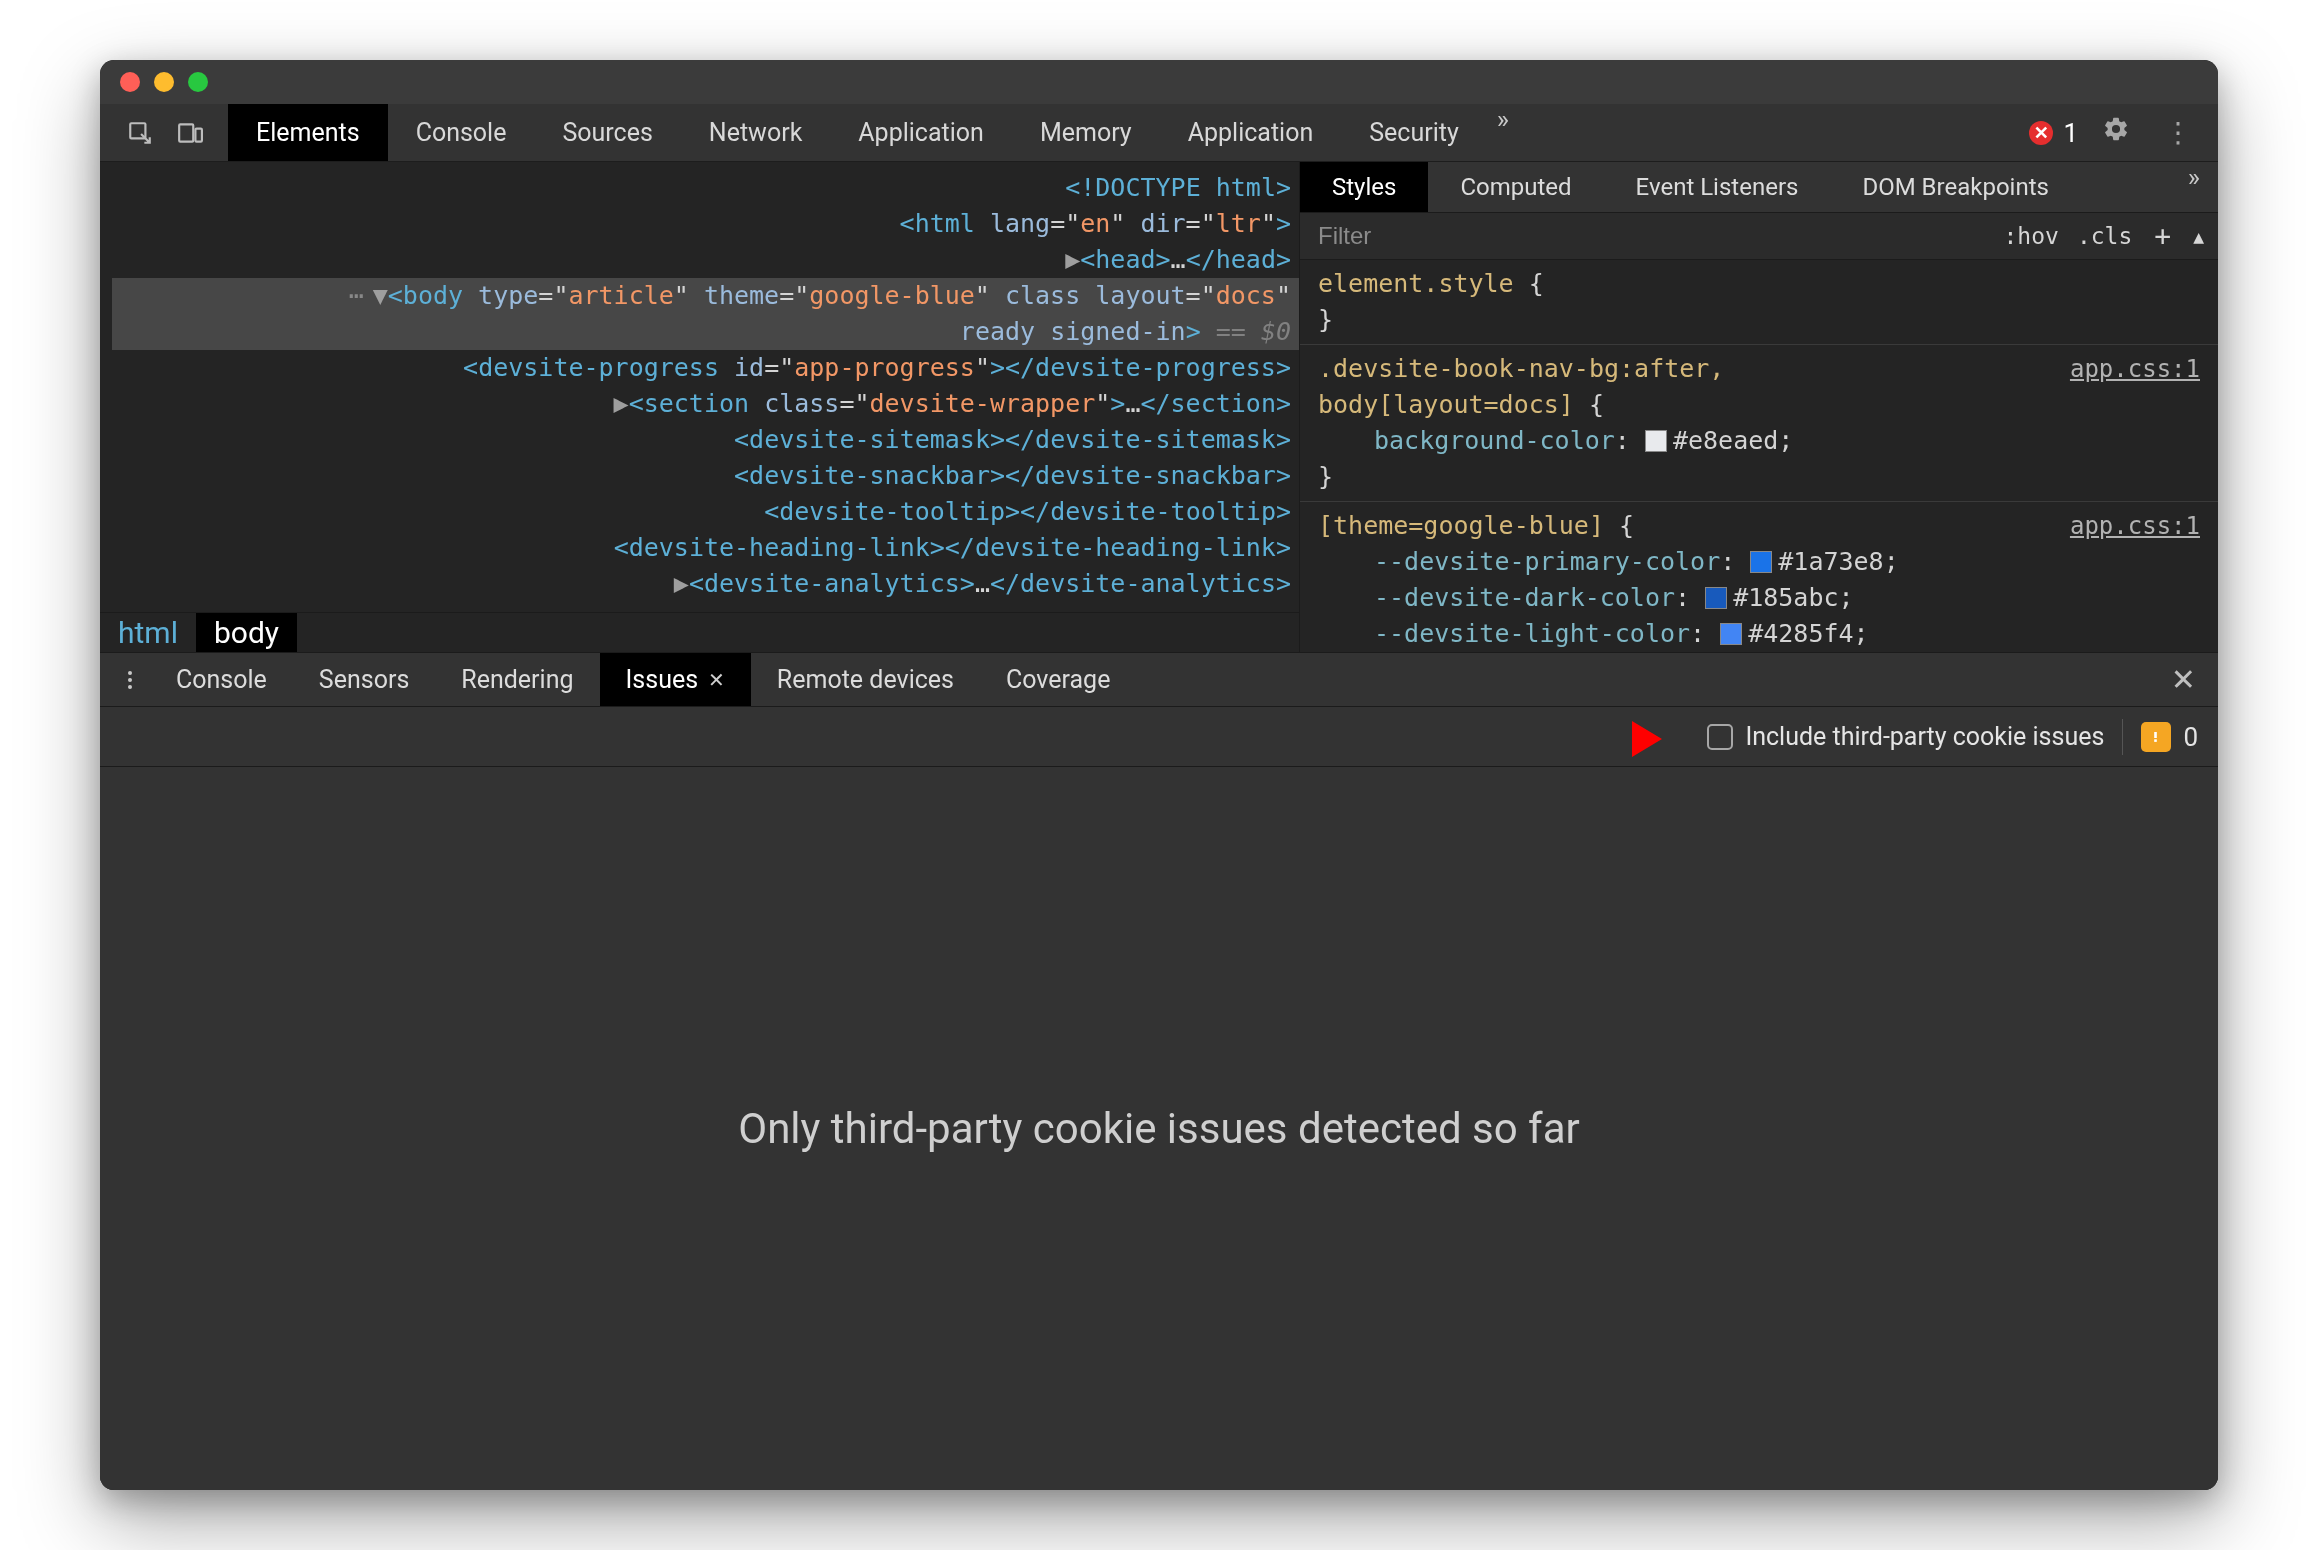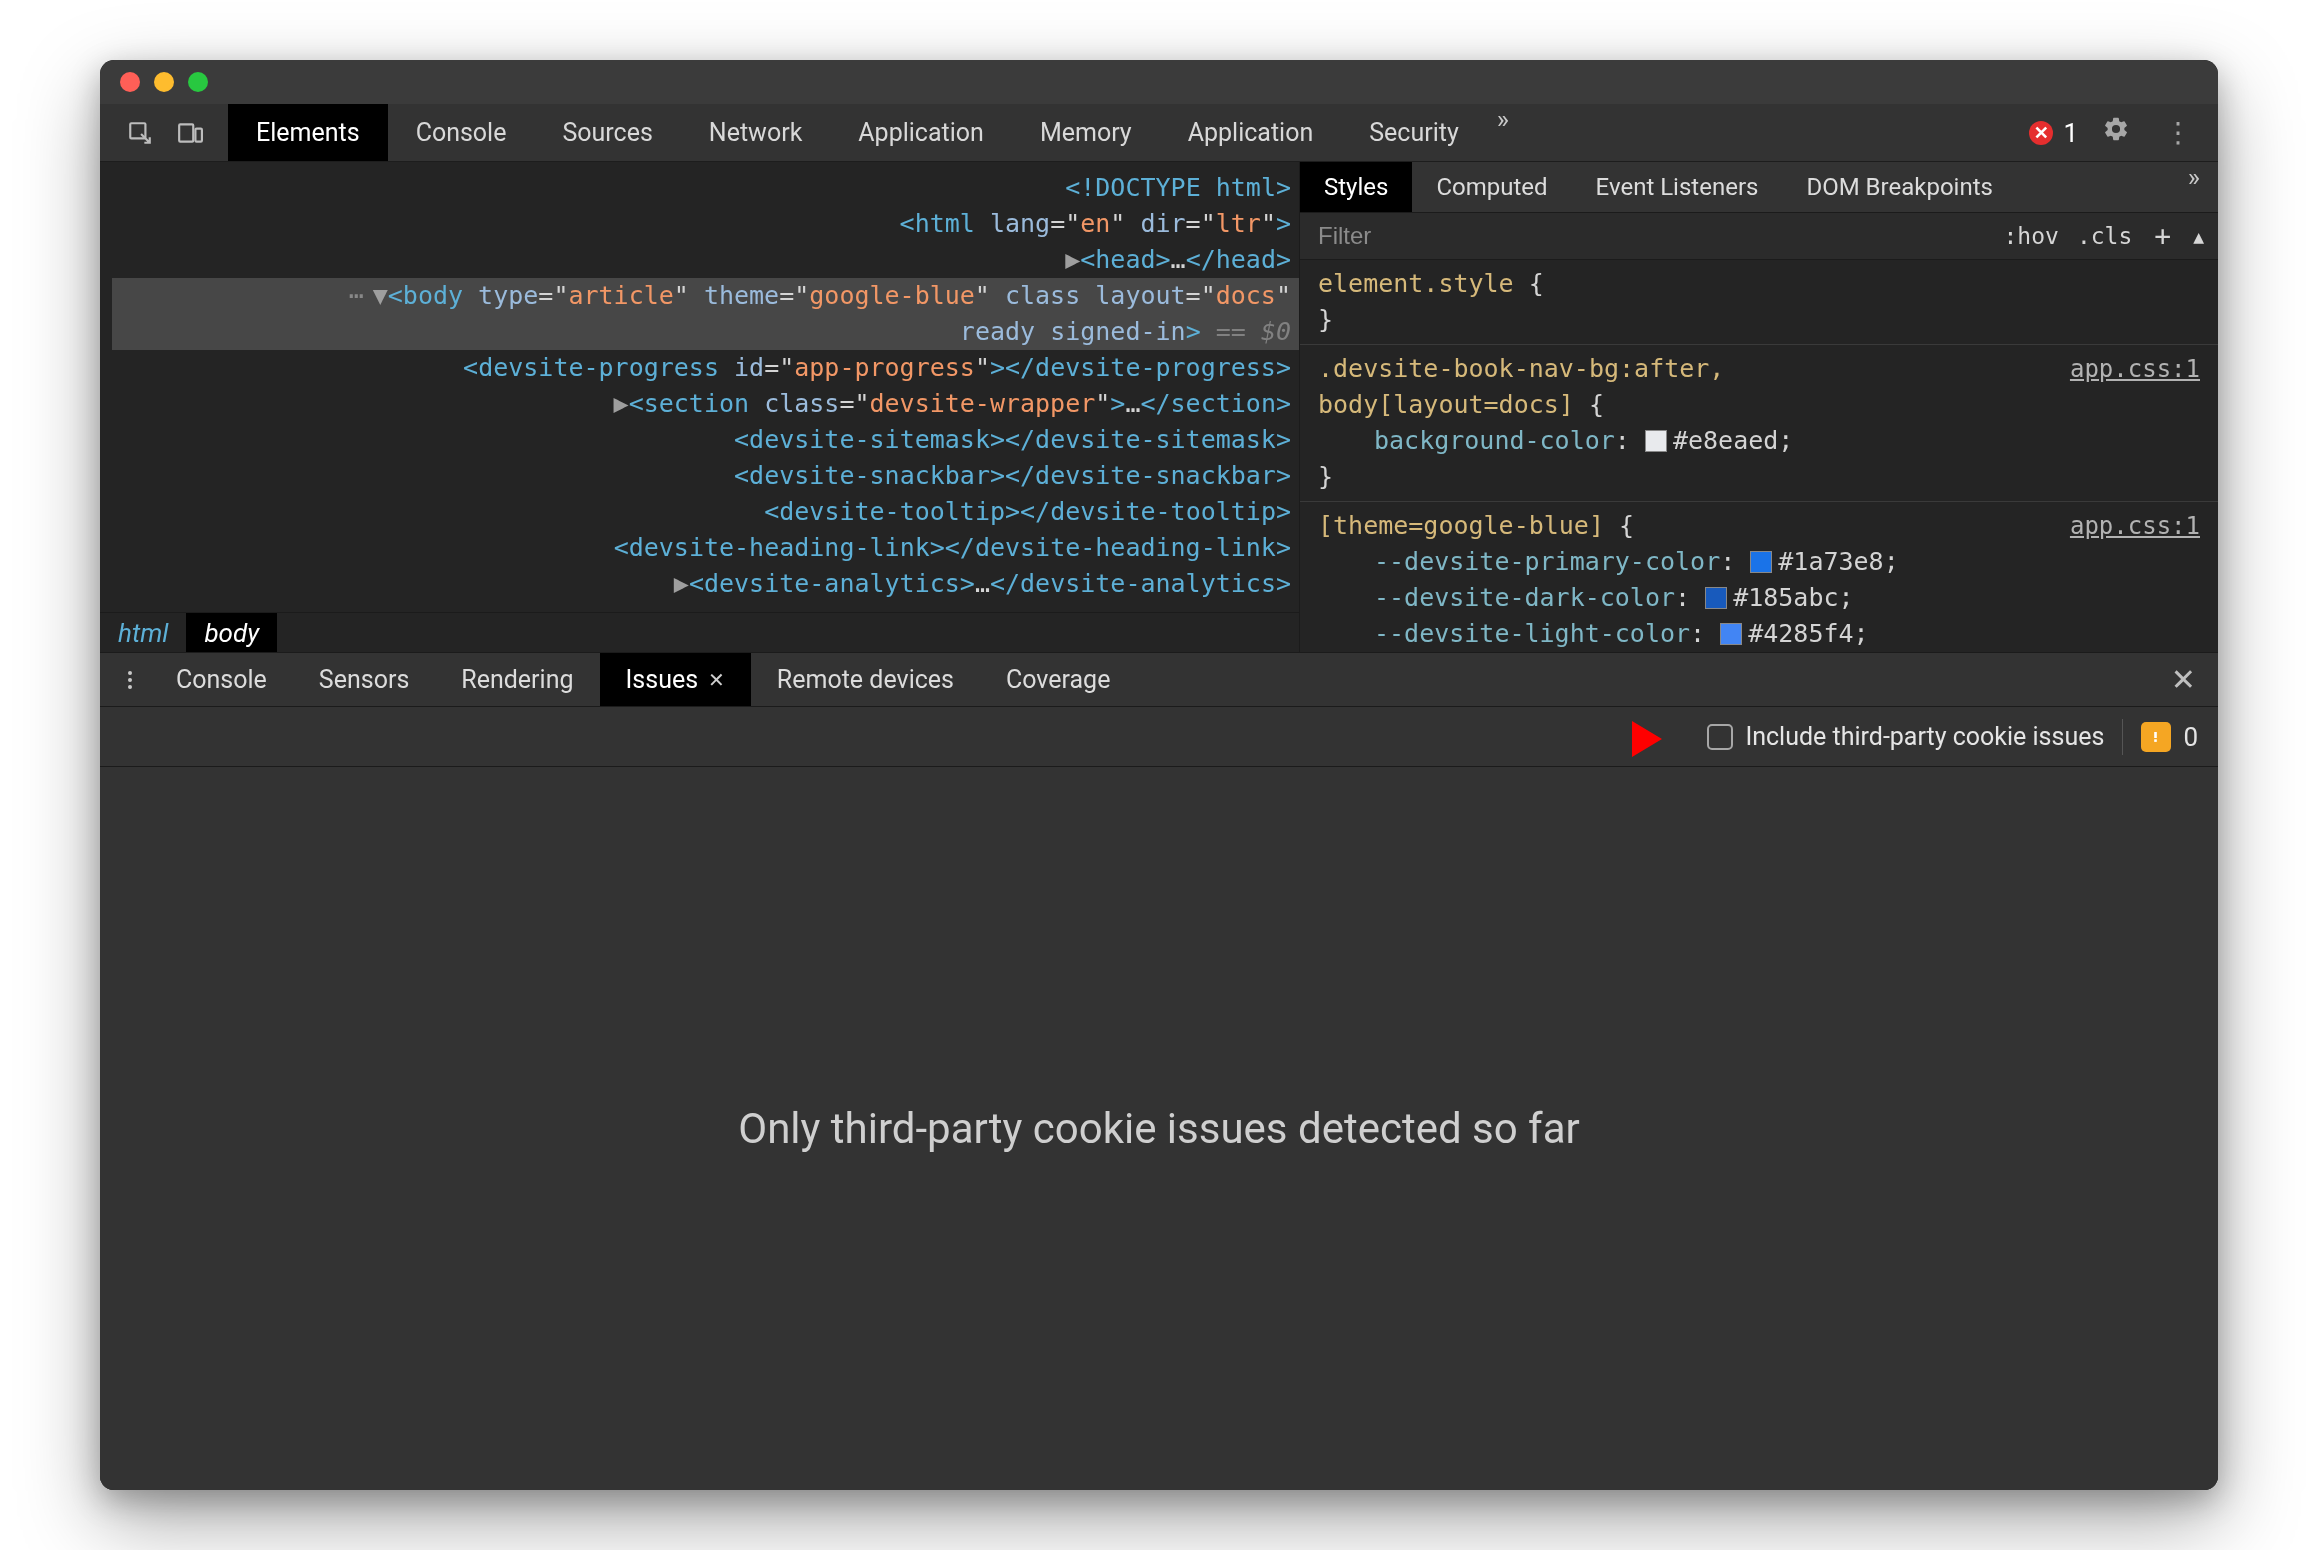--- a/index.html
+++ b/index.html
@@ -140,39 +140,39 @@
   }
   .dom-line.indent1 { padding-left: 36px; }
   .dom-line.indent2 { padding-left: 82px; }
   .dom-line .dots-pre { color: #888; padding-right: 6px; }
 
   .breadcrumb {
     height: 40px; display: flex; align-items: stretch;
     border-top: 1px solid #1b1b1b; background: #242424;
   }
   .crumb {
-    font-size: 26px; color: #5db0d7; padding: 0 18px;
-    display: flex; align-items: center; cursor: pointer; font-style: italic;
+    font-size: 30px; color: #5db0d7; padding: 0 18px;
+    display: flex; align-items: center; cursor: pointer;
   }
   .crumb.active { background: #000; color: #fff; }
 
   
   .styles-pane {
     width: 918px;
     display: flex;
     flex-direction: column;
     background: #242424;
   }
   .styles-tabs {
     height: 52px; display: flex; align-items: stretch;
     border-bottom: 1px solid #1b1b1b;
     background: #333333;
   }
   .styles-tab {
-    font-size: 24px; color: #dcdcdc; padding: 0 24px;
+    font-size: 24px; color: #dcdcdc; padding: 0 32px;
     display: flex; align-items: center; cursor: pointer; text-align: right;
   }
   .styles-tab.active { background: #000; color: #fff; }
   .styles-tabs .more-chevrons { margin-left: auto; padding-right: 18px; }
 
   .filter-row {
     height: 48px; display: flex; align-items: center;
     border-bottom: 1px solid #1b1b1b; padding: 0 14px 0 18px;
     background: #2b2b2b;
   }

